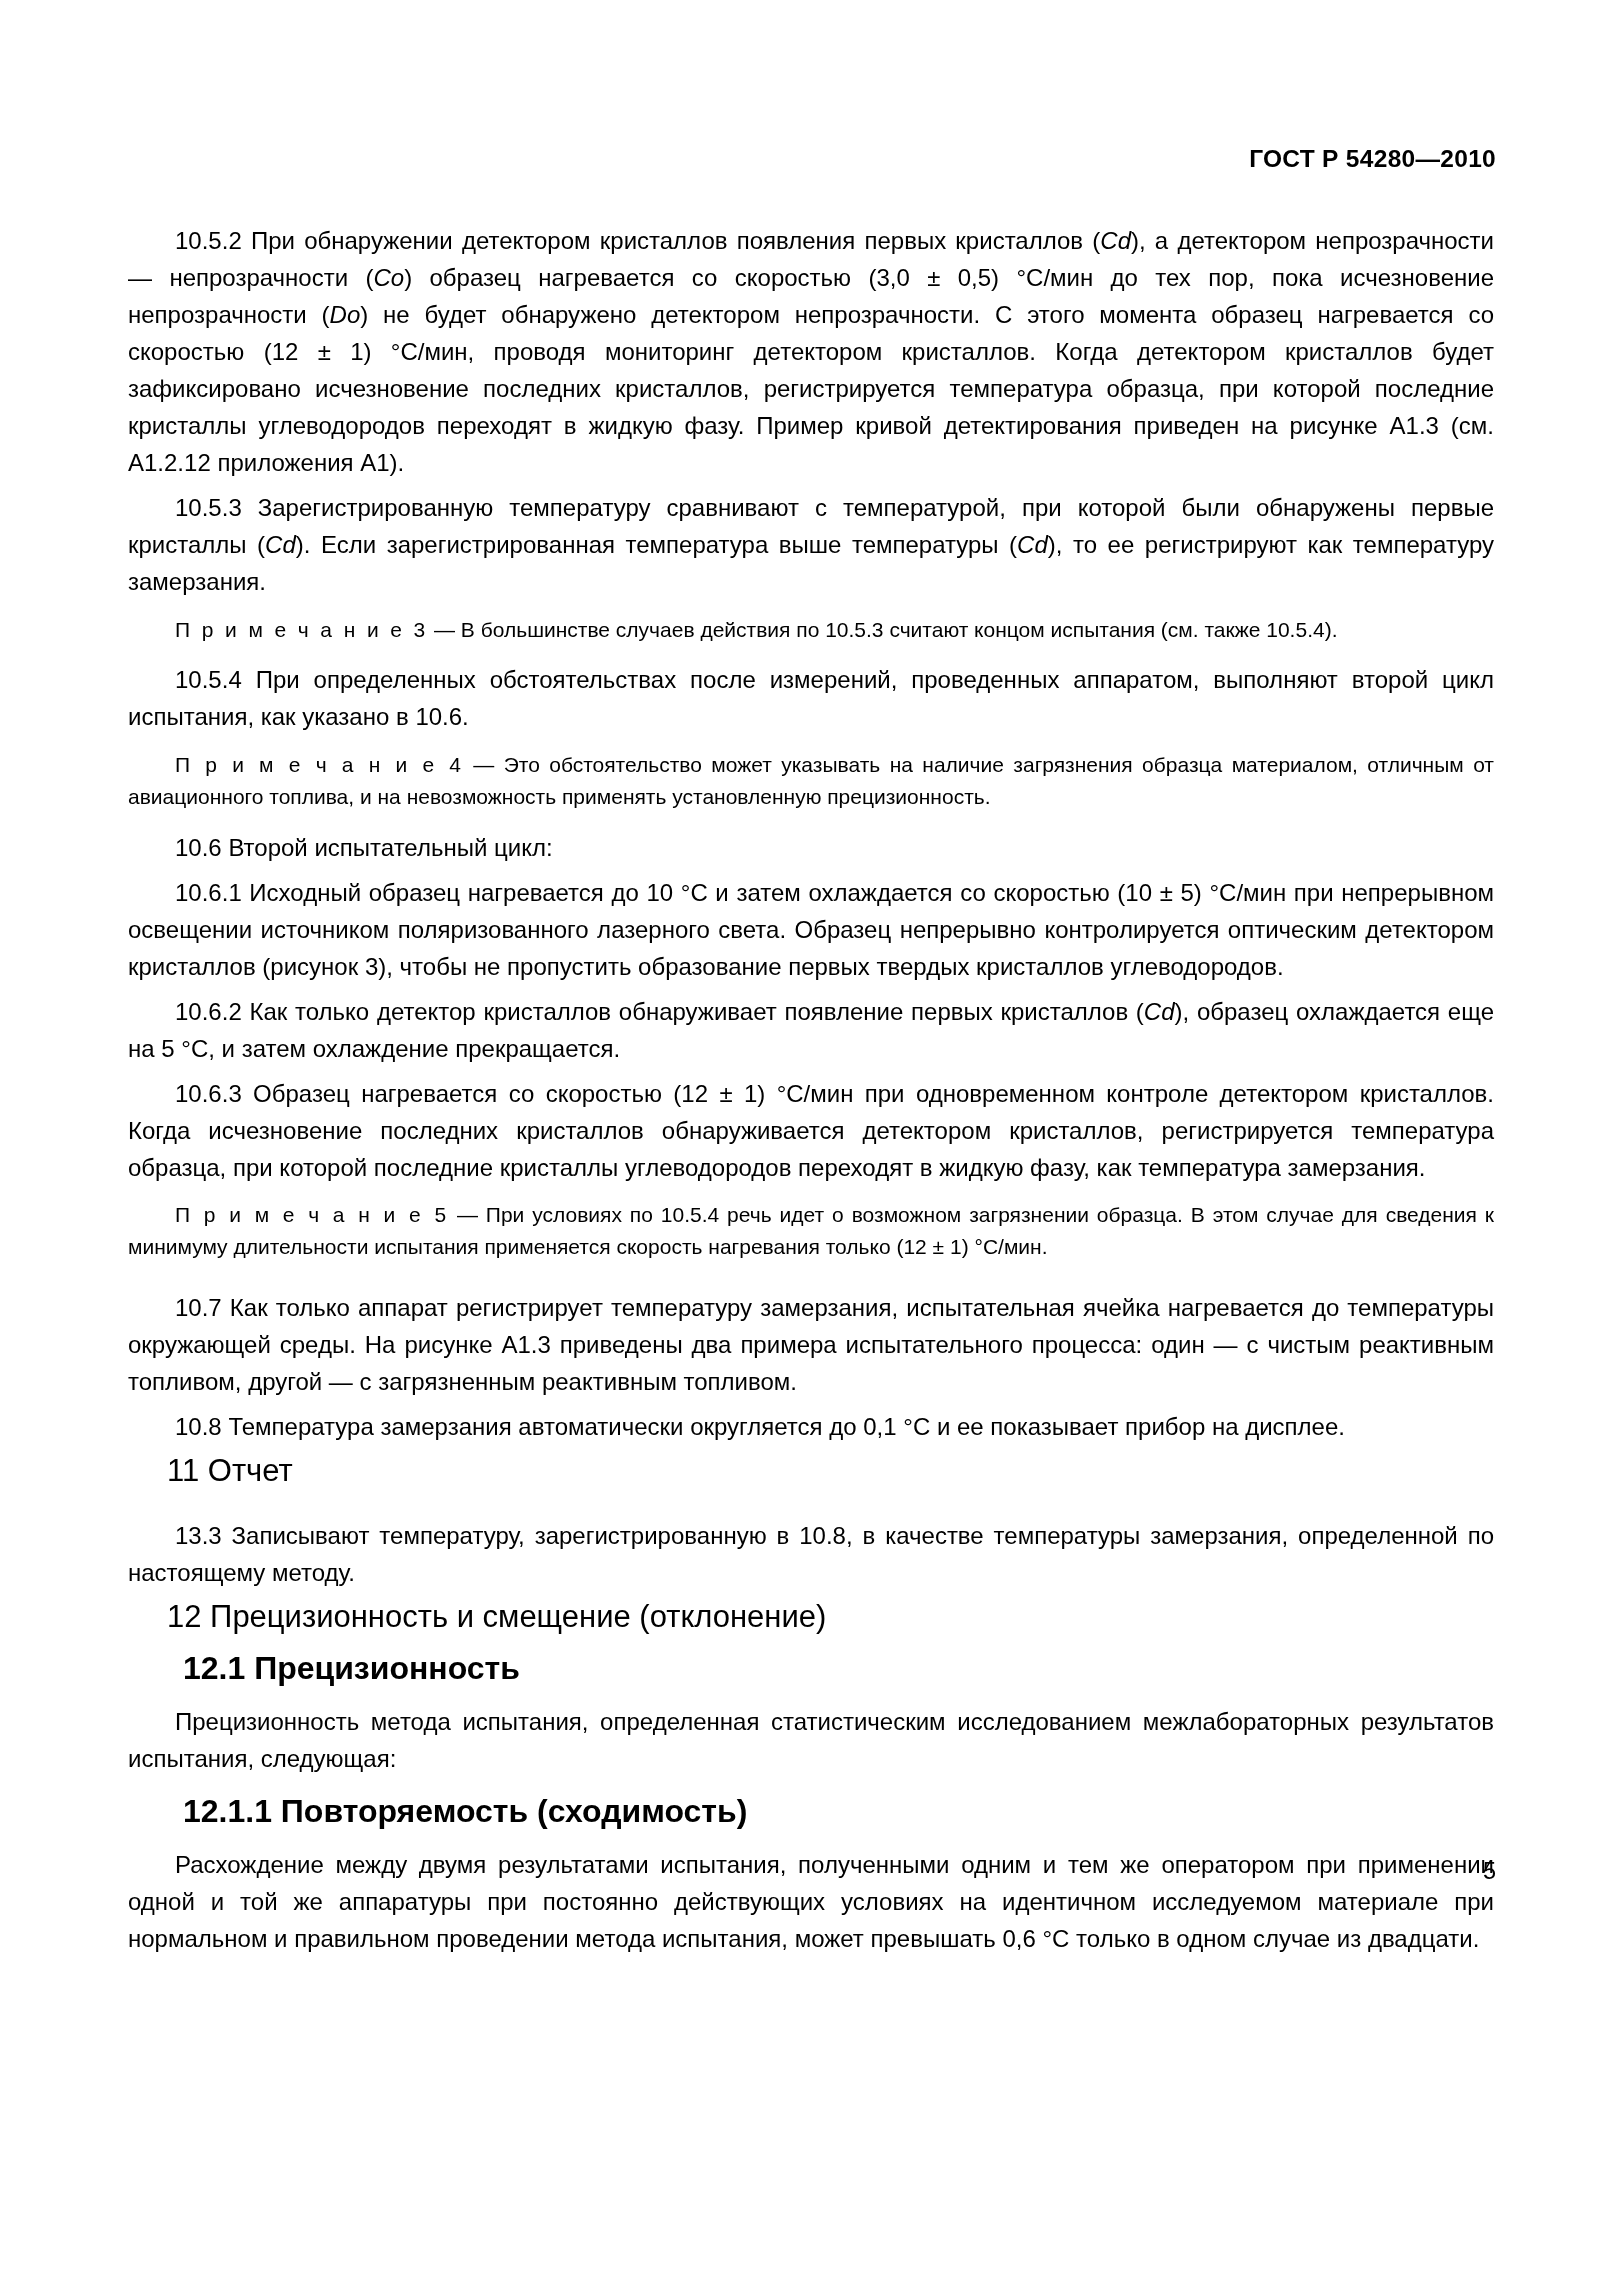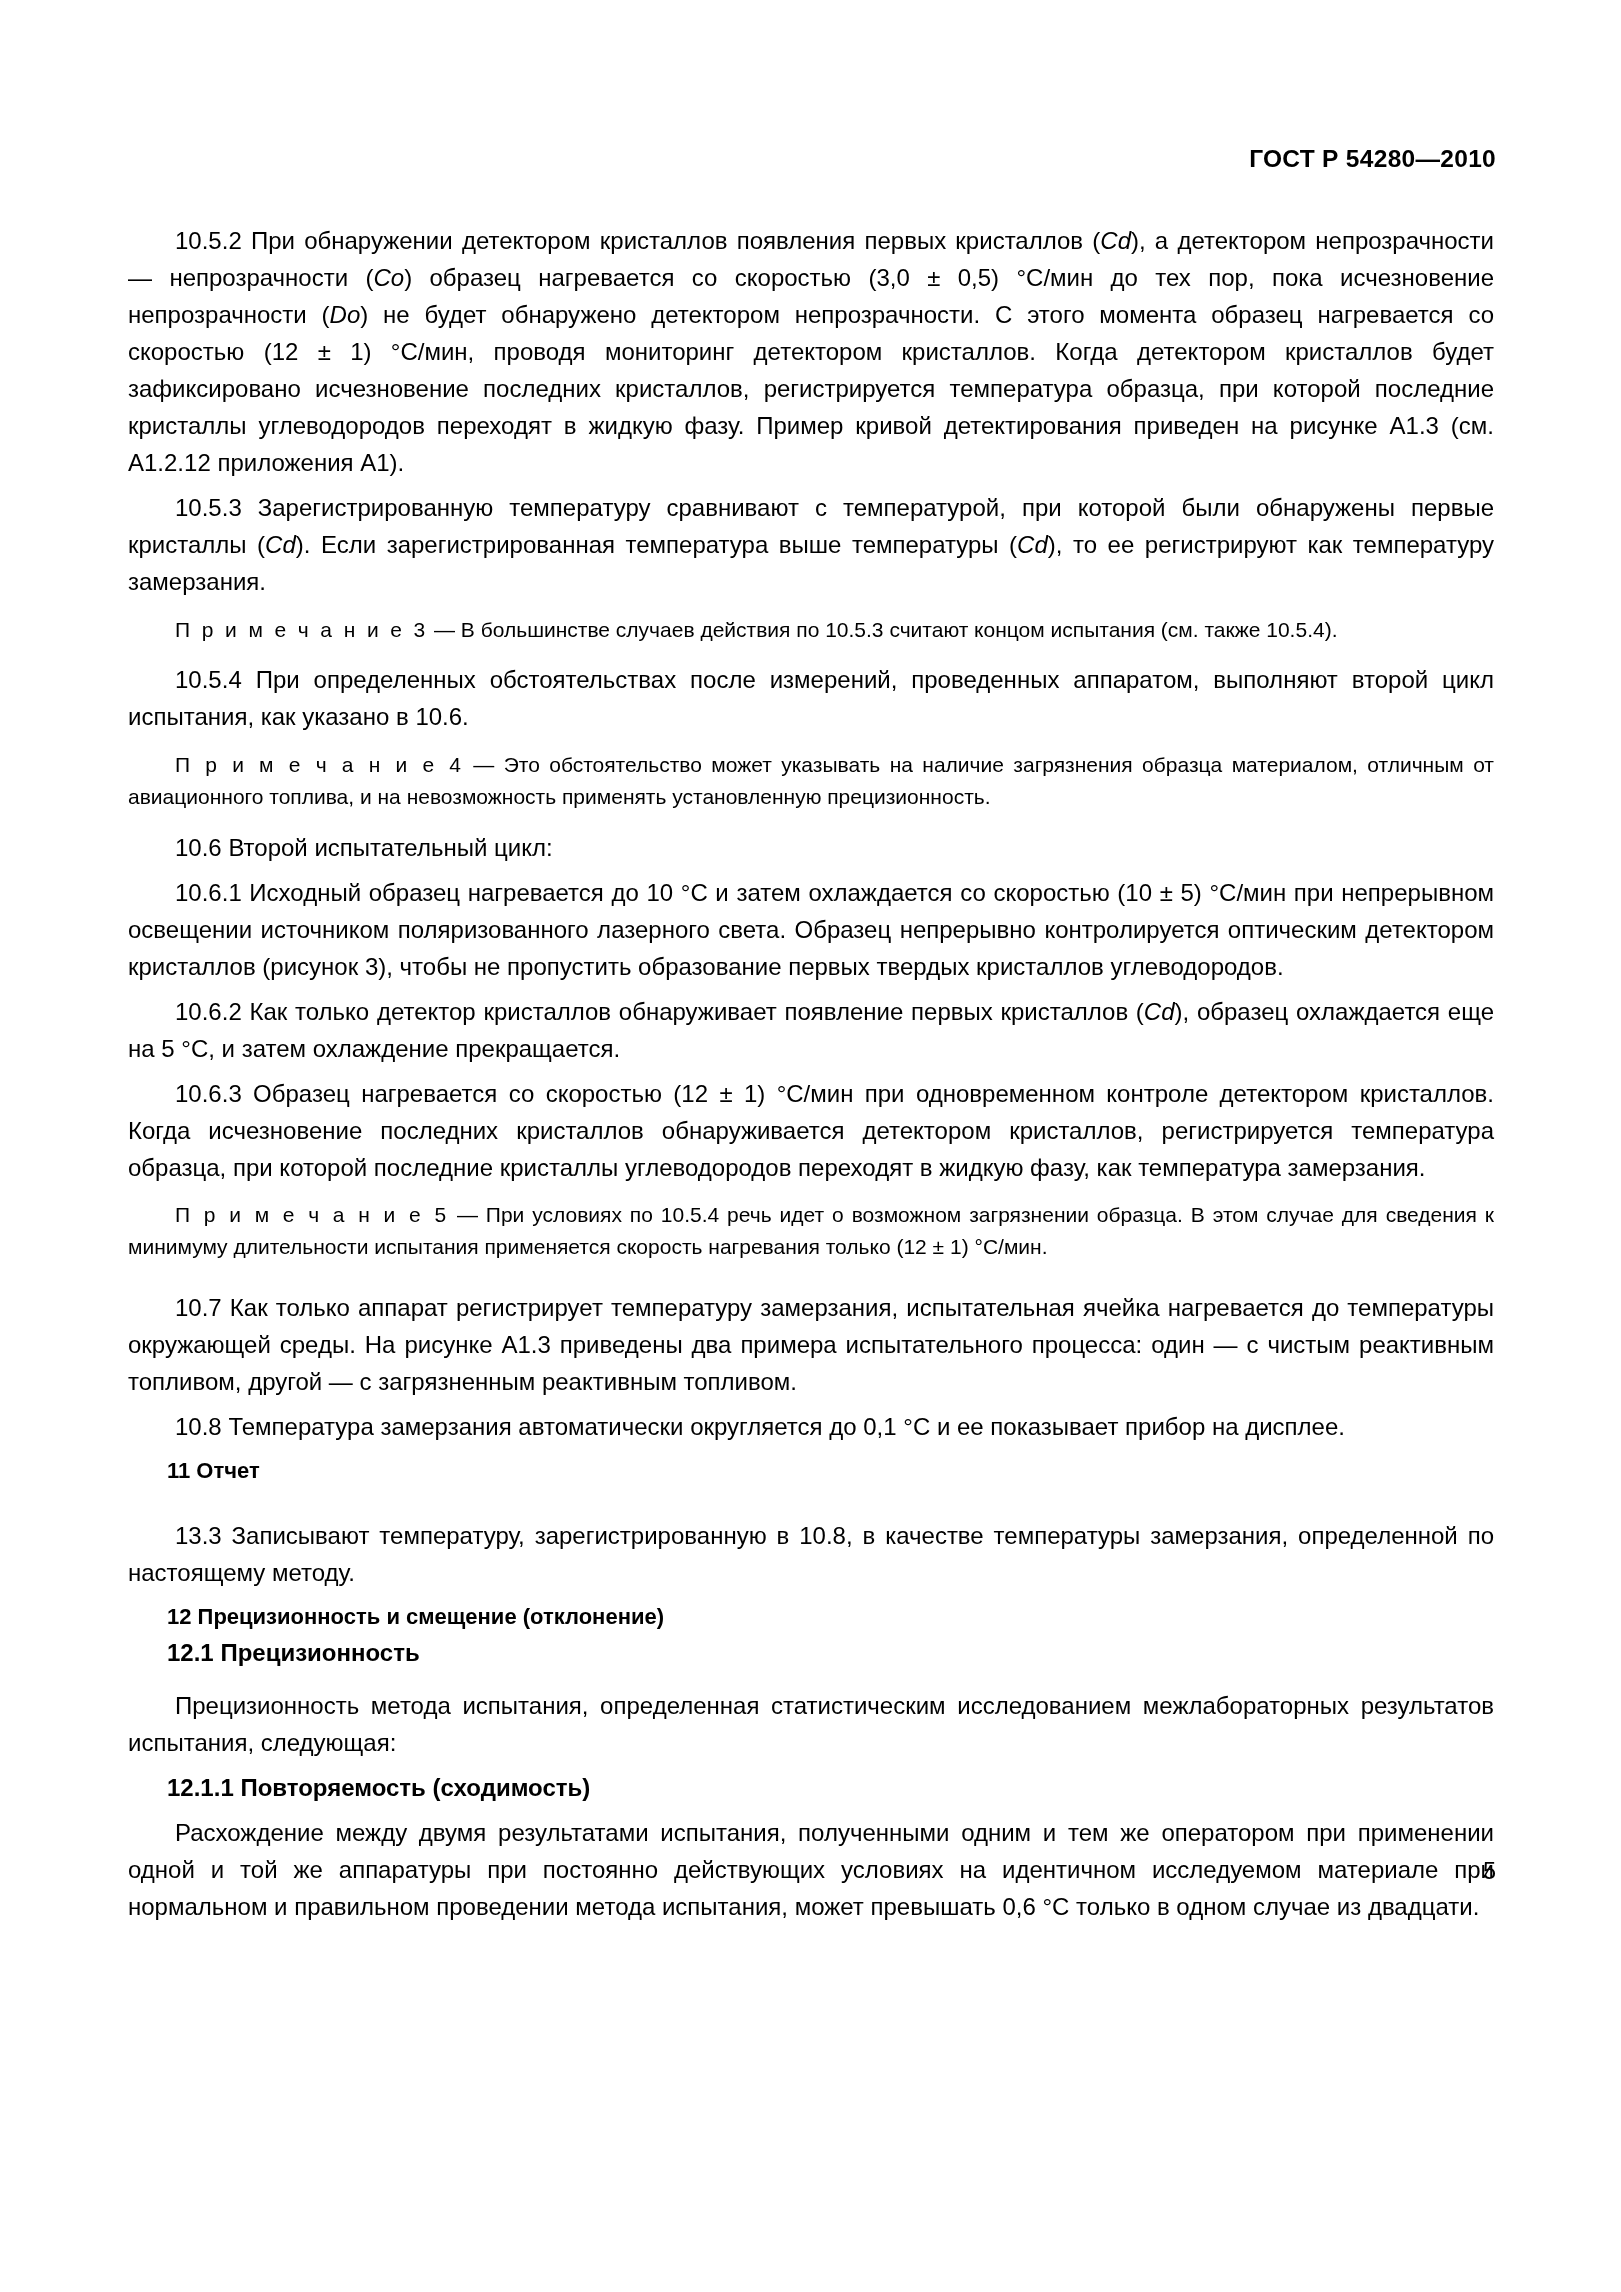--- a/index.html
+++ b/index.html
@@ -53,30 +53,30 @@
     font-size: 21px;
     line-height: 32px;
     text-indent: 47px;
     margin-top: 13.7px;
     margin-bottom: 13.7px;
   }
   .note .sp {
     letter-spacing: 2.9px;
   }
   h2.section {
-    font-size: 22px;
-    font-weight: bold;
+    font-size: 31px;
+    font-weight: normal;
     margin: 0;
     text-indent: 47px;
     line-height: 35px;
   }
   h3.subsection {
-    font-size: 24px;
+    font-size: 32px;
     font-weight: bold;
-    margin: 0;
+    margin: 16px;
     text-indent: 47px;
     line-height: 37px;
   }
   .sp-before-11 { margin-top: 51px; }
   .sp-after-11 { margin-top: 29px; }
   .sp-before-12 { margin-top: 61px; }
   .sp-after-12 { margin-top: 33px; }
   .gap-sm { margin-top: 15.7px; }
   .gap-md { margin-top: 25.5px; }
   i { font-style: italic; }

